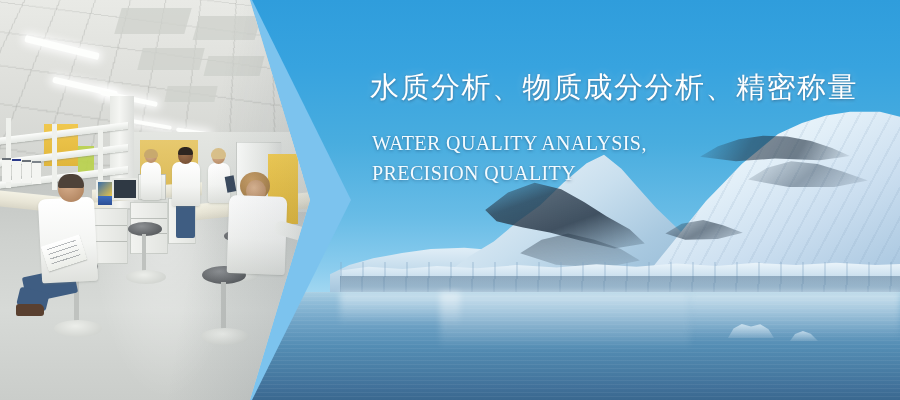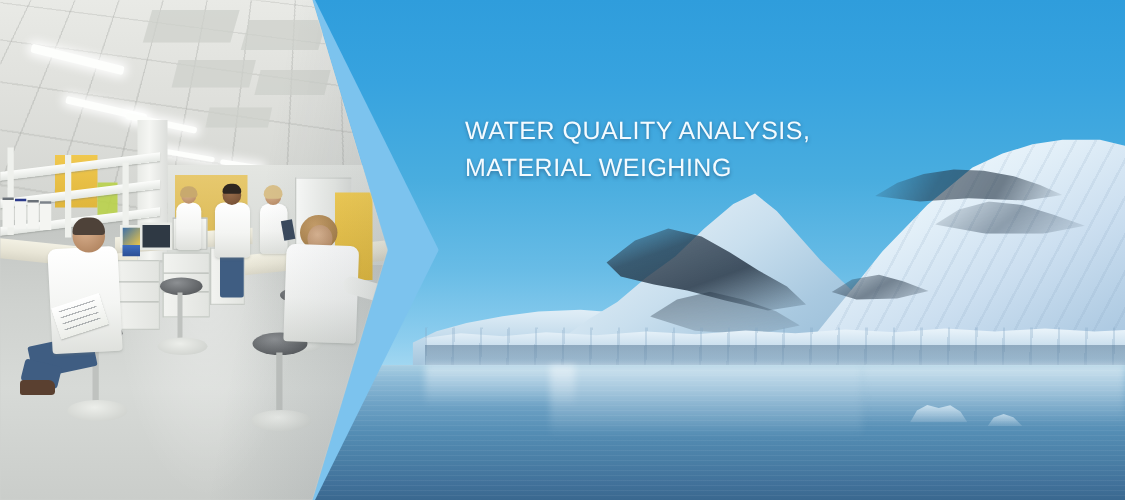--- a/index.html
+++ b/index.html
@@ -499,20 +499,21 @@
     font-weight: normal;
     color: #ffffff;
     text-shadow: 0 1px 3px rgba(25,60,95,.55), 0 0 10px rgba(255,255,255,.25);
     white-space: nowrap;
   }
 
   .subtitle-en {
     margin: 22px 0 0 2px;
     padding: 0;
     list-style: none;
+    font-family: Liberation Serif, serif;
   }
   .subtitle-en li {
     font-size: 20px;
     line-height: 30px;
     letter-spacing: .4px;
     color: #f4fbff;
     text-shadow: 0 1px 3px rgba(25,60,95,.5);
     white-space: nowrap;
   }
 </style>
@@ -676,19 +677,20 @@
         </div>
         <div class="head"></div>
         <div class="hair"></div>
       </div>
 
       <div class="photo-shade"></div>
     </div>
   </div>
 
   <div class="text-block">
+    <h1 class="headline-cn">水质分析、物质成分分析、精密称量</h1>
     <ul class="subtitle-en">
       <li>WATER  QUALITY ANALYSIS,</li>
-      <li>MATERIAL WEIGHING</li>
+      <li>PRECISION QUALITY</li>
     </ul>
   </div>
 
 </div>
 
 </body></html>

